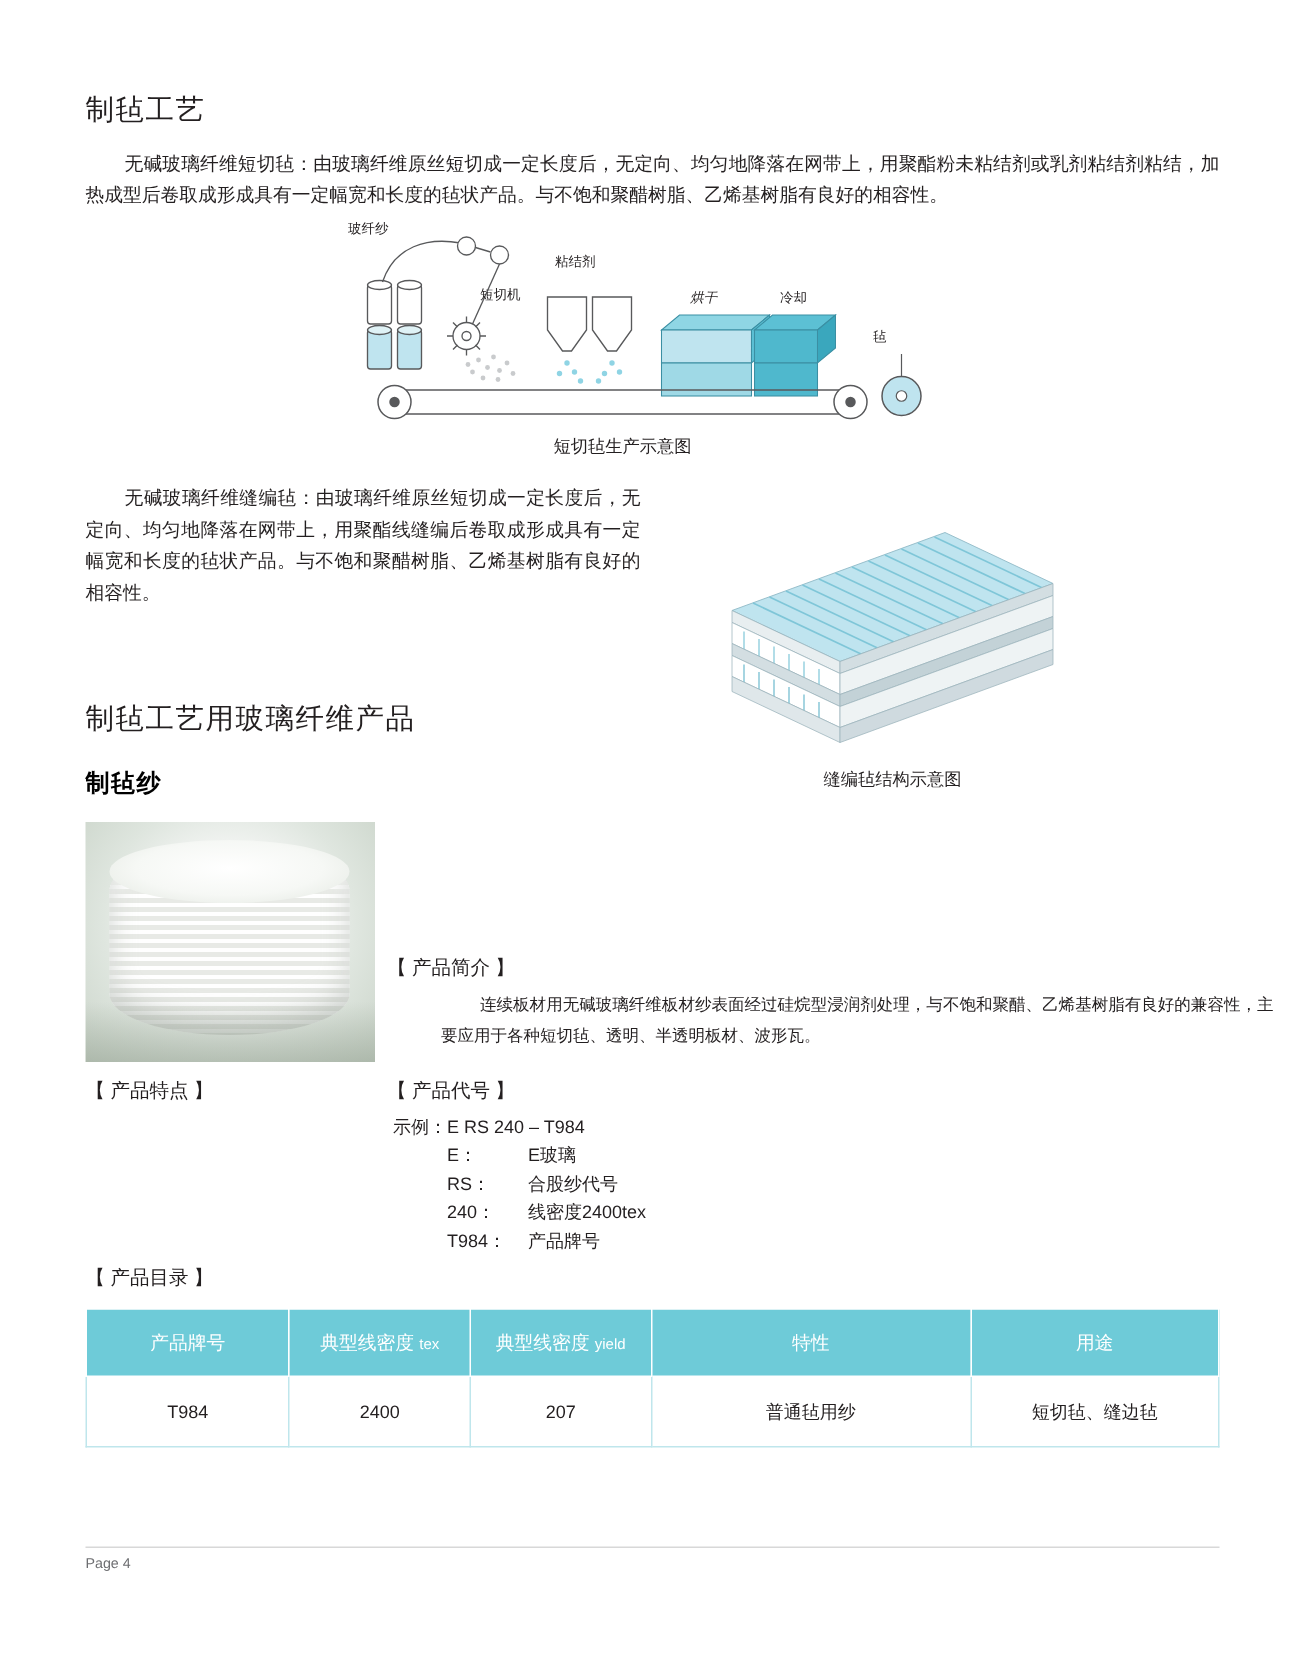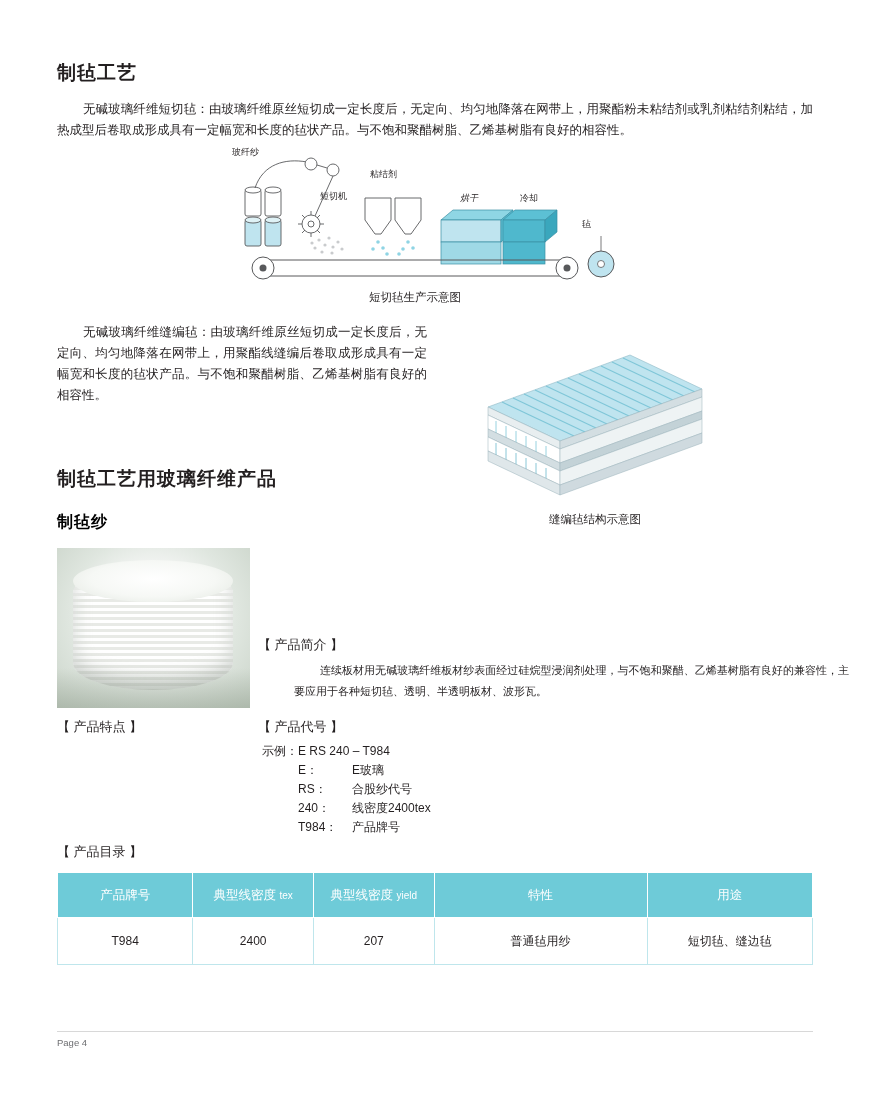--- a/index.html
+++ b/index.html
@@ -18,21 +18,21 @@
   .page {
     position: absolute;
     left: 0; top: 0;
     width: 870px; height: 1120px;
   }
 
   
   .h1 {
     position: absolute;
     font-size: 19px;
-    font-weight: bold;
+    font-weight: normal;
     letter-spacing: 1px;
     color: #231f20;
   }
   .h2-teal {
     position: absolute;
     font-size: 16px;
     font-weight: bold;
     letter-spacing: 1px;
     color: #000000;
   }

